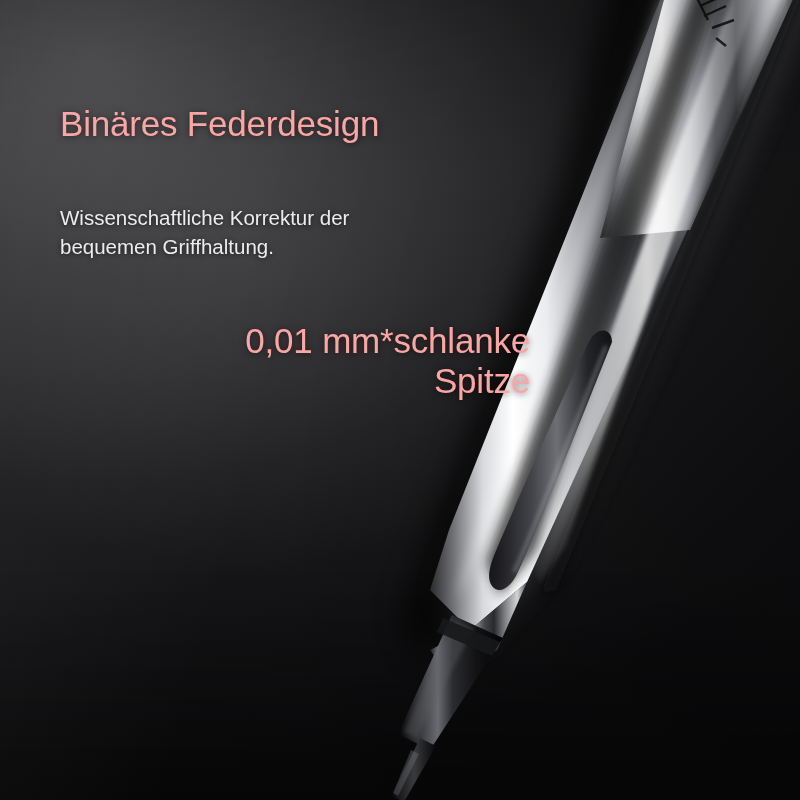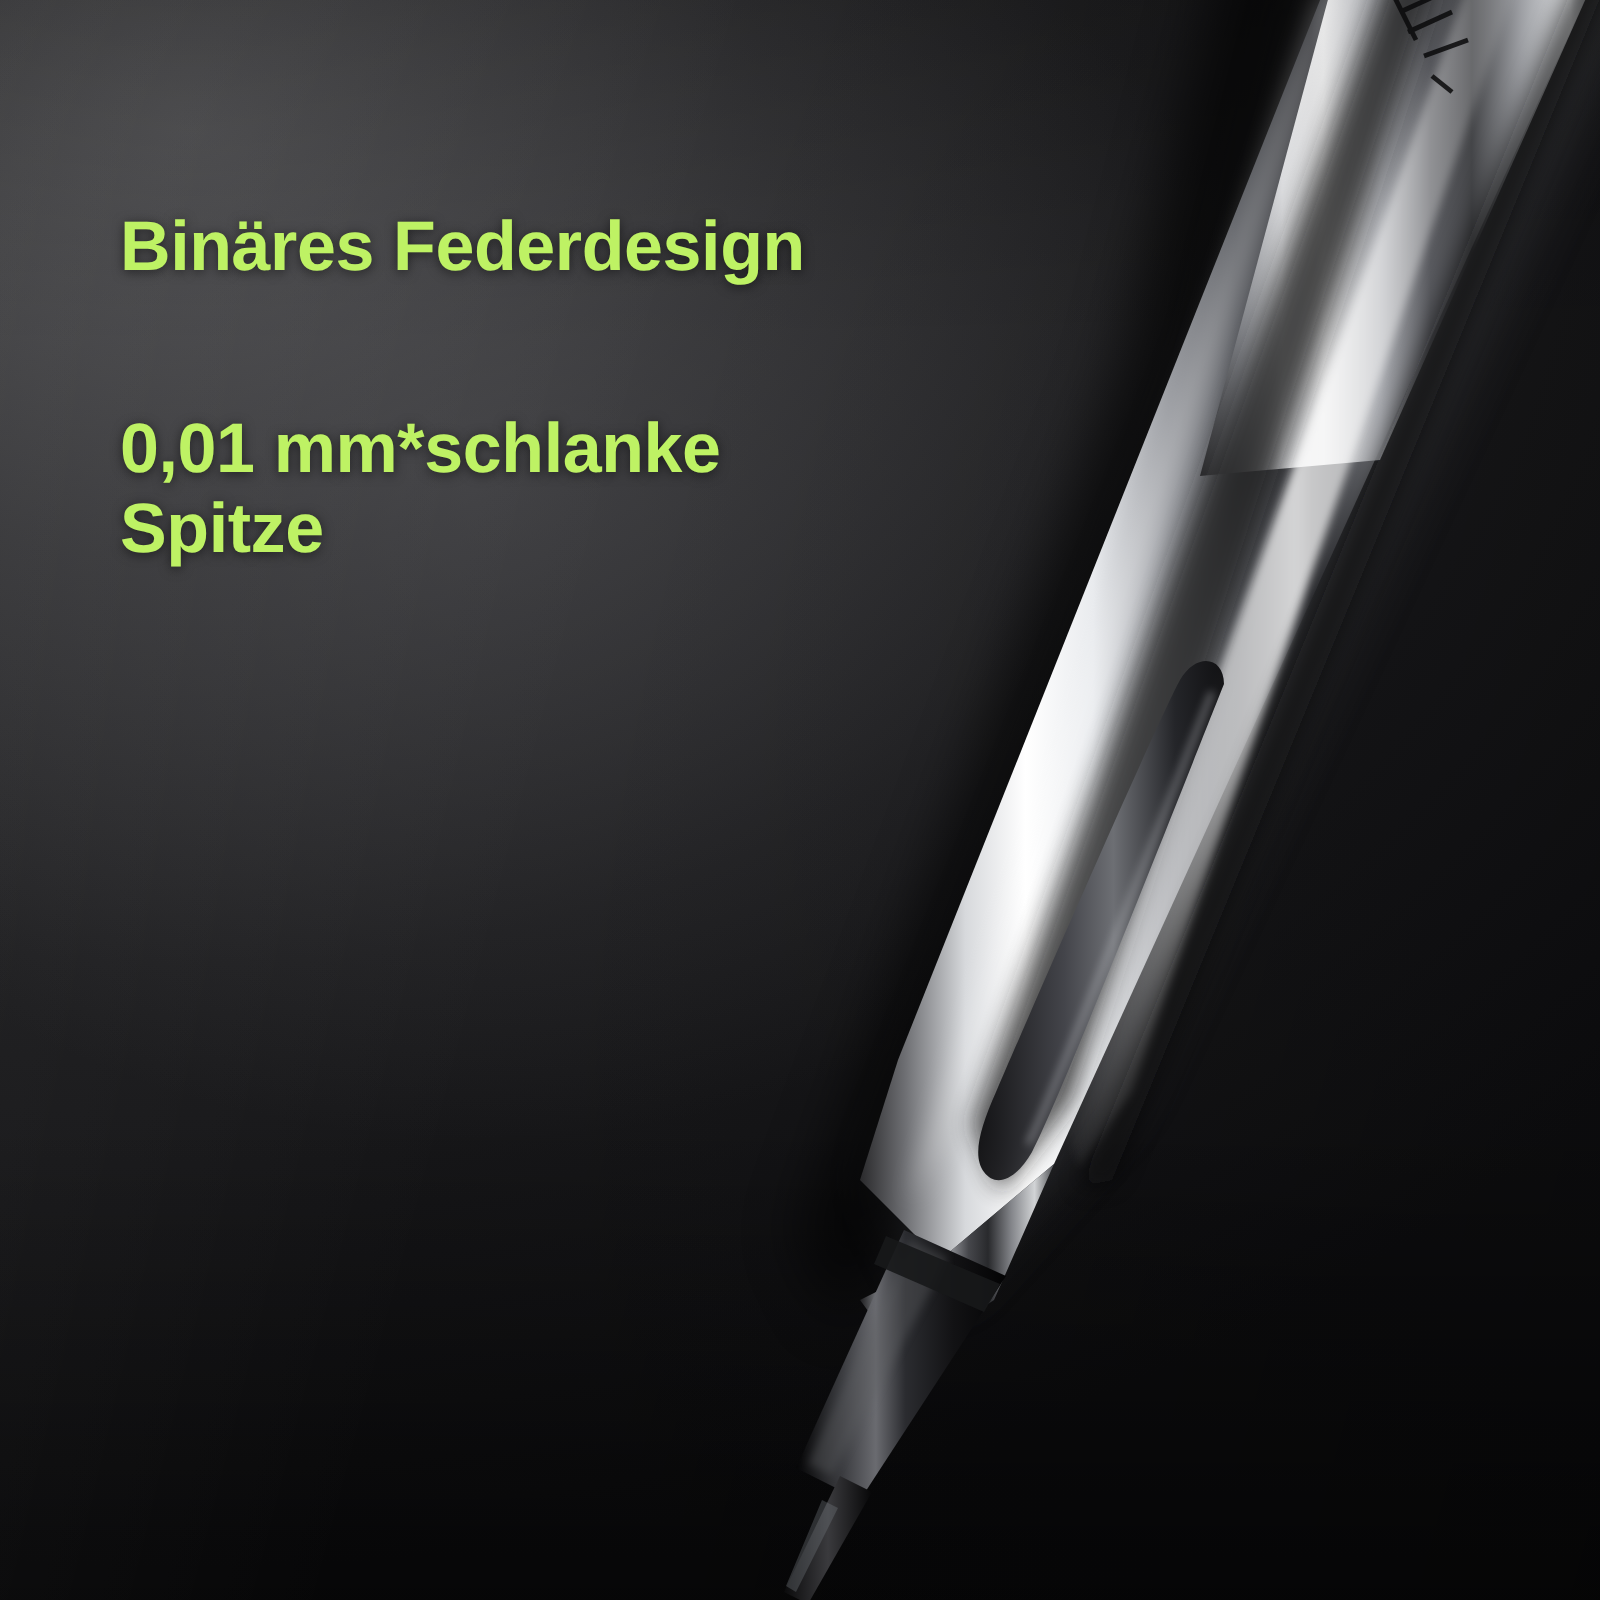--- a/index.html
+++ b/index.html
@@ -59,40 +59,40 @@
     position: absolute;
     left: 60px;
     top: 104px;
     width: 470px;
   }
 
   .block { margin-bottom: 38px; }
   .block:last-child { margin-bottom: 0; }
 
   .feature-title {
-    color: #bef264;
+    color: #fca5a5;
     font-size: 35px;
-    font-weight: bold;
+    font-weight: normal;
     line-height: 1.16;
     letter-spacing: -0.2px;
     margin: 0 0 12px 0;
     text-shadow: 0 1px 6px rgba(0,0,0,0.55);
   }
   .feature-desc {
     color: #ececed;
     font-size: 20.5px;
     font-weight: 400;
     line-height: 1.42;
     margin: 0;
     text-shadow: 0 1px 5px rgba(0,0,0,0.6);
     white-space: pre-line;
   }
 
   .block-2 { margin-top: 58px; }
-  .block-3 { margin-top: 60px; }
+  .block-3 { margin-top: 60px; text-align: right; }
 
 </style>
 </head>
 <body>
 
 <div id="stage">
 
   <div class="bg-base"></div>
   <div class="bg-vignette"></div>
   <div class="bg-sheen"></div>
@@ -233,20 +233,22 @@
     </svg>
   </div>
 
   <div class="copy">
 
     <div class="block block-1">
       <h2 class="feature-title">Binäres Federdesign</h2>
     </div>
 
     <div class="block block-2">
+      <p class="feature-desc">Wissenschaftliche Korrektur der
+bequemen Griffhaltung.</p>
     </div>
 
     <div class="block block-3">
       <h2 class="feature-title" style="white-space:pre-line">0,01 mm*schlanke
 Spitze</h2>
     </div>
 
   </div>
 </div>
 

